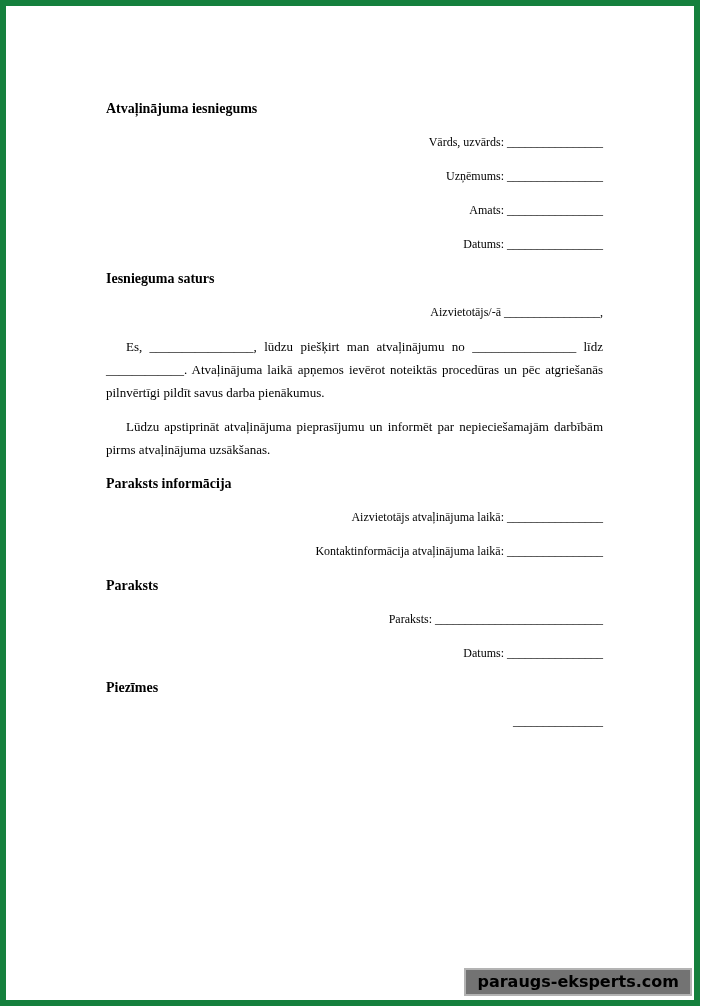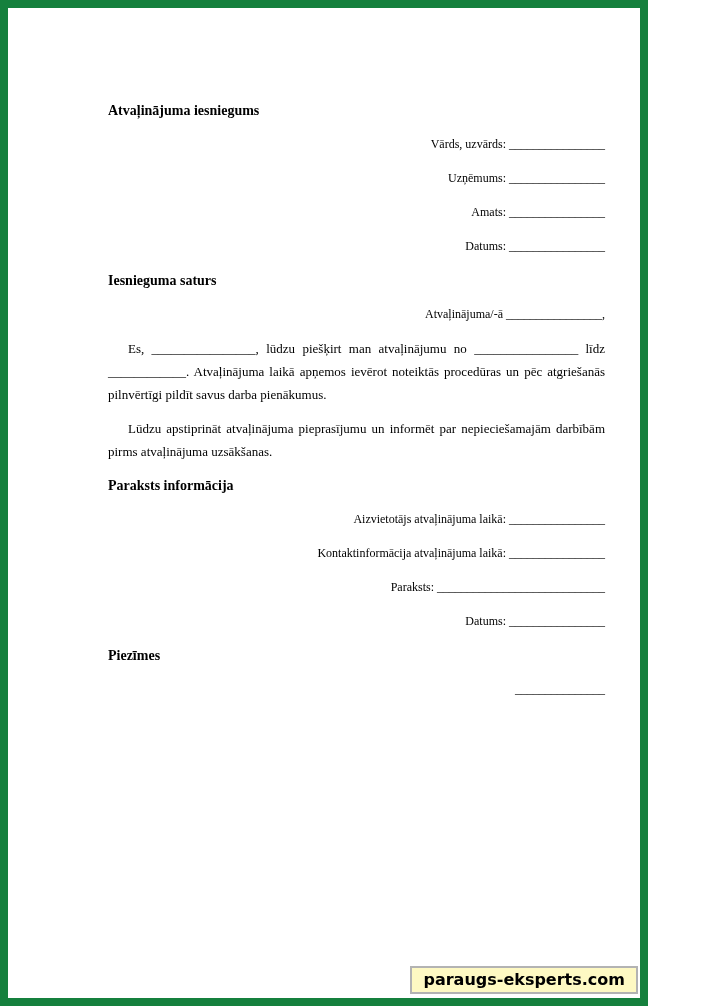--- a/index.html
+++ b/index.html
@@ -2,24 +2,24 @@
 <html><head>
 <meta charset="utf-8">
 <style>
   html, body {
     margin: 0;
     padding: 0;
     background: #ffffff;
   }
   .page {
     position: relative;
-    width: 648px;
+    width: 700px;
     height: 1006px;
     box-sizing: border-box;
-    border: 8px solid #15803d;
+    border: 6px solid #15803d;
     background: #ffffff;
     font-family: "Liberation Serif", serif;
     color: #000000;
     overflow: hidden;
   }
   .content {
     position: absolute;
     left: 100px;
     top: 91px;
     width: 497px;
@@ -43,21 +43,21 @@
     font-size: 13px;
     line-height: 23px;
     margin: 0 0 11px 0;
     text-align: justify;
     text-indent: 20px;
   }
   .brand-box {
     position: absolute;
     right: 2px;
     bottom: 4px;
-    background: #fef9c3;
+    background: #737373;
     border: 2px solid #b3b3b3;
     padding: 2px 11px 3px 11px;
     font-family: "DejaVu Sans", sans-serif;
     font-size: 16px;
     font-weight: bold;
     color: #000000;
     white-space: nowrap;
   }
 </style>
 </head>
@@ -68,31 +68,32 @@
 
     <div class="h">Atvaļinājuma iesniegums</div>
 
     <div class="line indent">Vārds, uzvārds: ________________</div>
     <div class="line indent">Uzņēmums: ________________</div>
     <div class="line indent">Amats: ________________</div>
     <div class="line indent">Datums: ________________</div>
 
     <div class="h">Iesnieguma saturs</div>
 
-    <div class="line indent">Atvaļinājuma/-ā ________________,</div>
+    <div class="line indent">Aizvietotājs/-ā ________________,</div>
 
     <div class="para">Es, ________________, lūdzu piešķirt man atvaļinājumu no ________________ līdz ____________. Atvaļinājuma laikā apņemos ievērot noteiktās procedūras un pēc atgriešanās pilnvērtīgi pildīt savus darba pienākumus.</div>
 
     <div class="para">Lūdzu apstiprināt atvaļinājuma pieprasījumu un informēt par nepieciešamajām darbībām pirms atvaļinājuma uzsākšanas.</div>
 
     <div class="h">Paraksts informācija</div>
 
     <div class="line indent">Aizvietotājs atvaļinājuma laikā: ________________</div>
     <div class="line indent">Kontaktinformācija atvaļinājuma laikā: ________________</div>
 
+    <div class="h">Paraksts</div>
 
     <div class="line indent">Paraksts: ____________________________</div>
     <div class="line indent">Datums: ________________</div>
 
     <div class="h">Piezīmes</div>
 
     <div class="line indent">_______________</div>
 
   </div>
 

